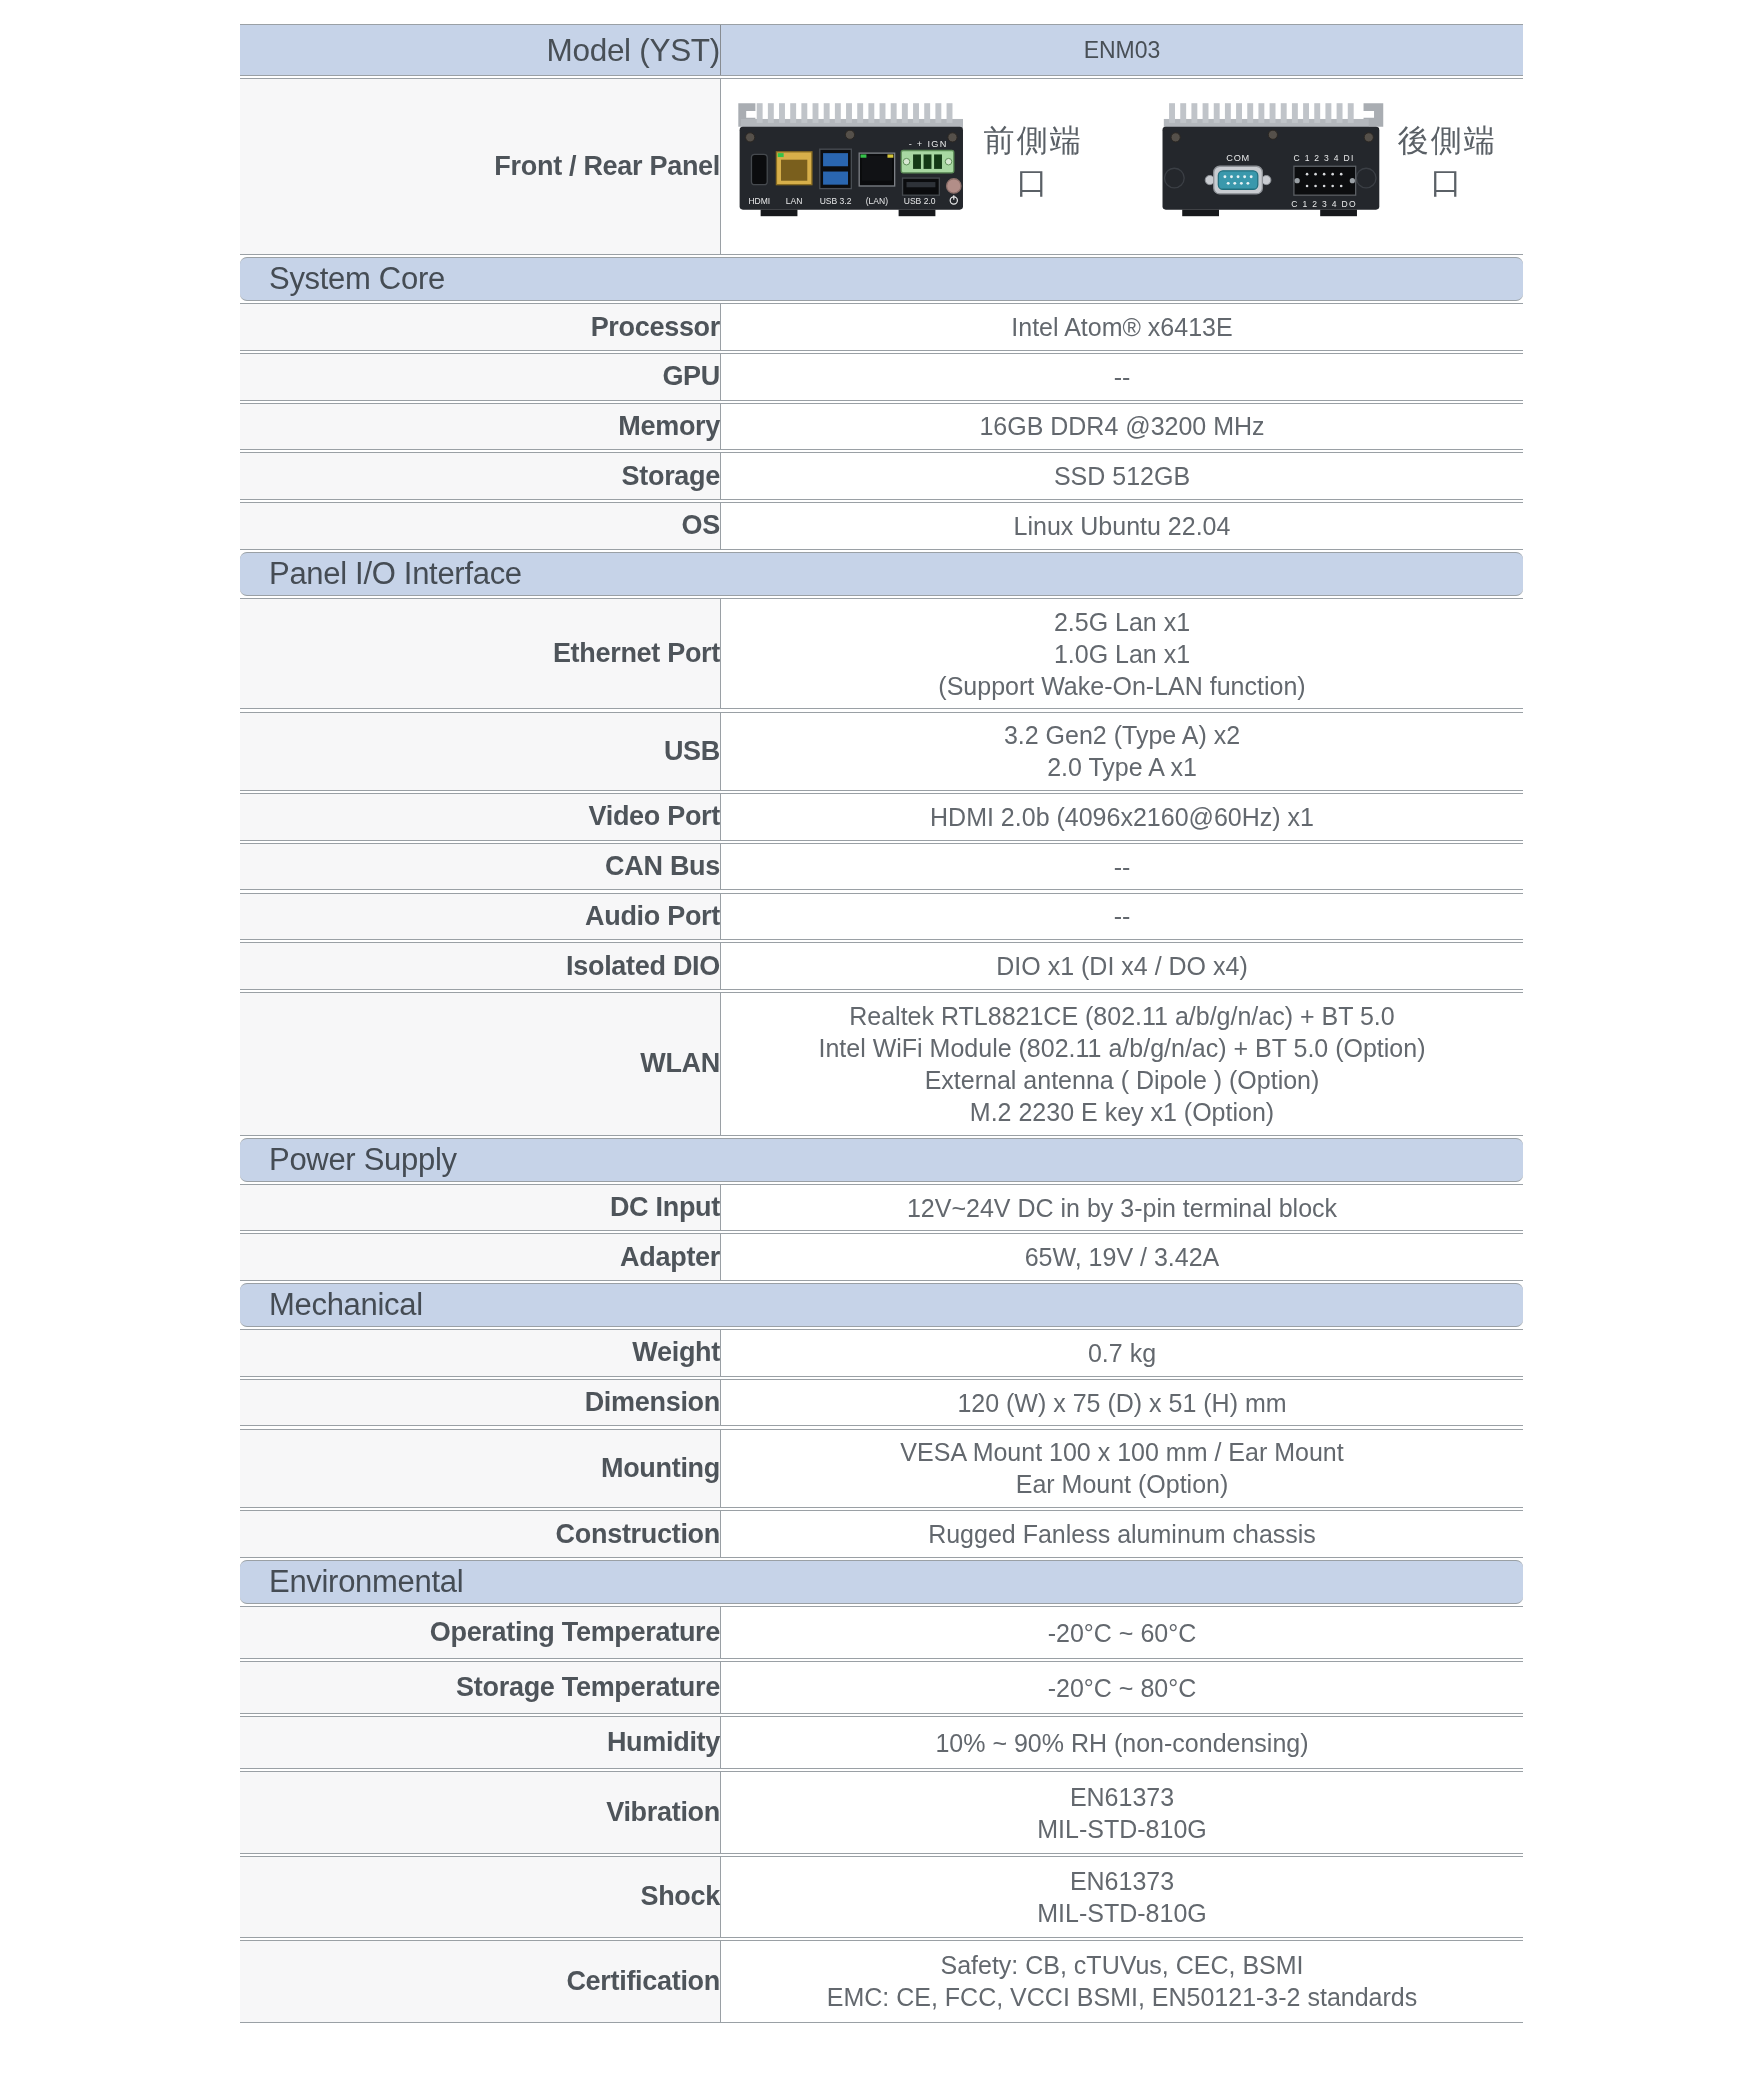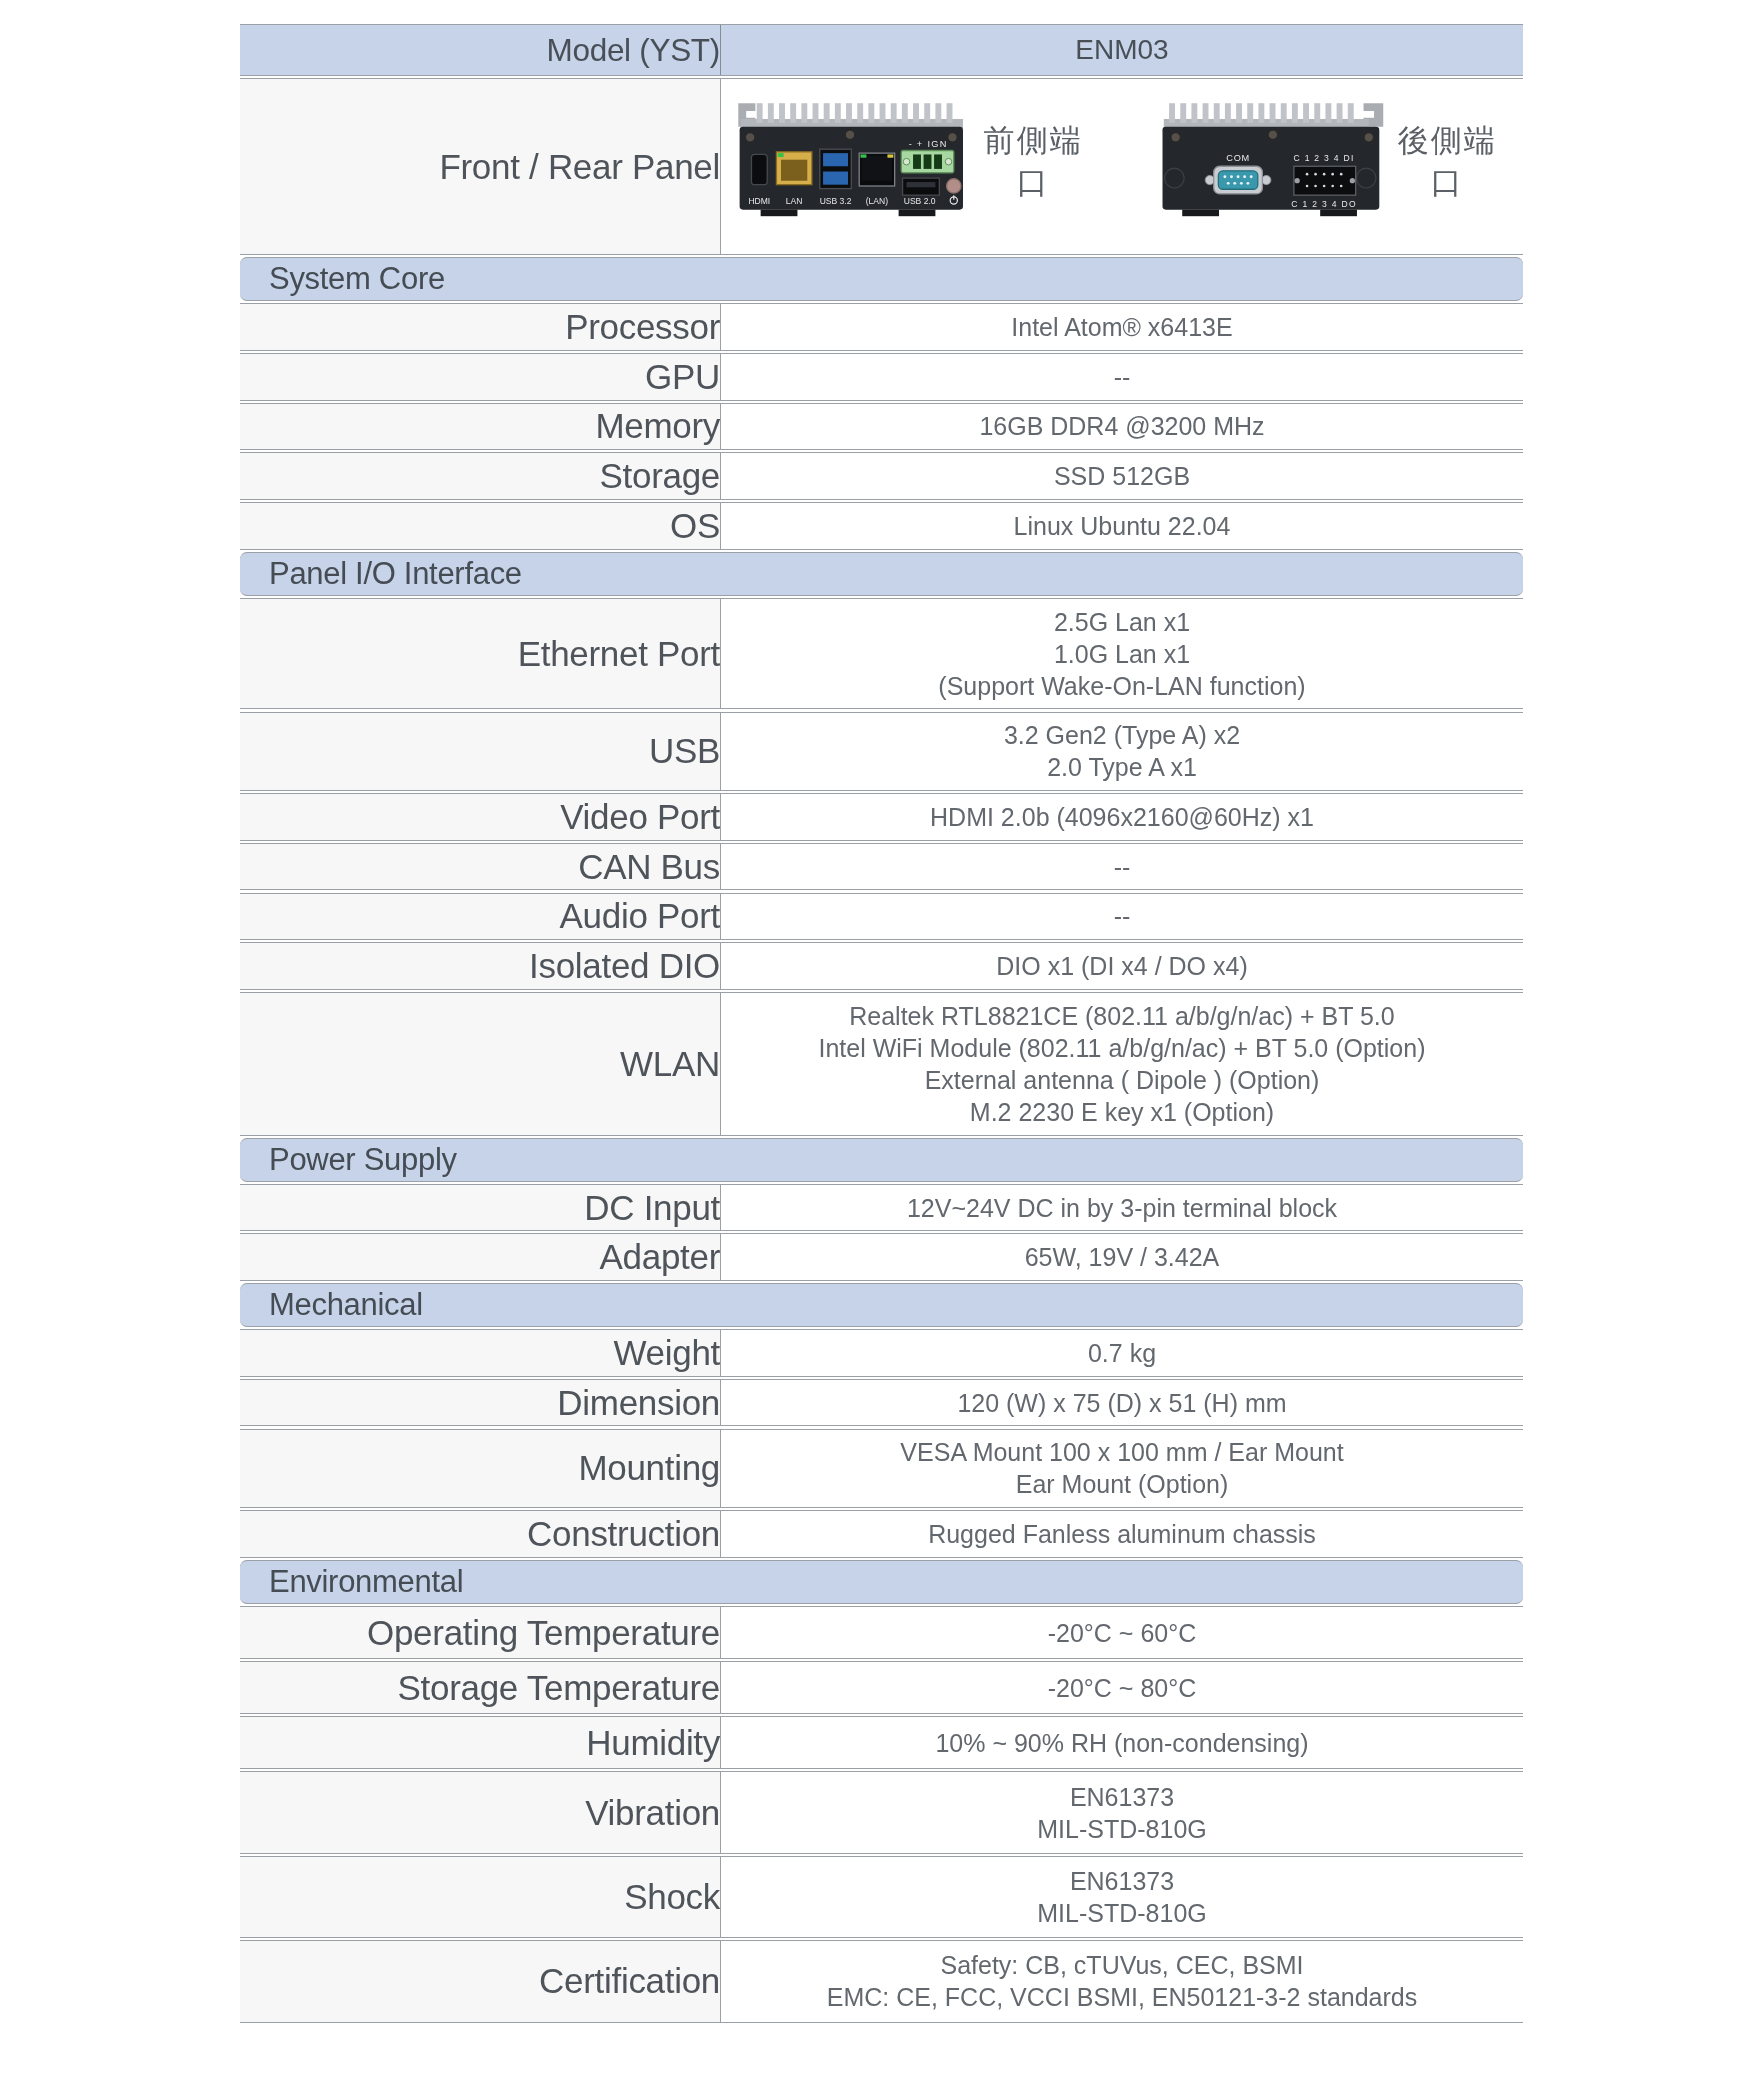--- a/index.html
+++ b/index.html
@@ -4,34 +4,34 @@
 <style>
   html,body{margin:0;padding:0;background:#ffffff;}
   body{width:1746px;height:2097px;position:relative;overflow:hidden;
        font-family:"Liberation Sans",sans-serif;}
   .spec-table{position:absolute;left:240px;top:24px;width:1283px;}
 
   .row{display:flex;border-top:1.4px solid #9aa0a5;border-bottom:1.4px solid #9aa0a5;
        margin-bottom:2.1px;background:#ffffff;box-sizing:border-box;}
   .label-cell{flex:0 0 481px;width:481px;background:#f7f7f8;border-right:1.4px solid #9aa0a5;
        display:flex;align-items:center;padding-left:22px;box-sizing:border-box;justify-content:flex-end;}
-  .row-label{font-size:35px;color:#4e545a;letter-spacing:-0.3px;}
+  .row-label{font-size:27px;color:#4e545a;letter-spacing:-0.3px;font-weight:bold;}
   .value-cell{flex:1;display:flex;flex-direction:column;justify-content:center;align-items:center;
        text-align:center;padding:6.8px 16.4px;box-sizing:border-box;}
   .value-line{font-size:25px;color:#63686e;line-height:1.28;}
 
   .section-row{display:flex;align-items:center;background:#c6d3e8;
        border-top:1.4px solid #9aa0a5;border-bottom:1.4px solid #9aa0a5;margin-bottom:2.1px;
        min-height:44px;padding-left:29px;box-sizing:border-box;border-radius:7px;}
   .section-title{font-size:31px;color:#454c54;letter-spacing:-0.3px;}
 
   .header-row{min-height:52px;background:#c6d3e8;}
   .header-row .label-cell{background:transparent;border-right:1.4px solid #878c92;}
   .header-left{font-size:31.5px;color:#484f56;letter-spacing:-0.3px;}
-  .header-value{font-size:28px;color:#484f56;}
+  .header-value{font-size:23px;color:#484f56;}
 
   .spec-row{min-height:42px;}
   .sec-4 .spec-row{min-height:53px;}
   .sec-4 .value-cell{padding:8.2px 16.4px;}
 
   .panel-row{min-height:177px;}
   .panel-row .value-cell{flex-direction:row;align-items:flex-start;justify-content:center;
        gap:59px;padding-top:16.4px;}
   .figure{display:flex;flex-direction:row;align-items:center;}
   .figure-caption{font-size:31px;color:#5a6066;margin-top:0px;letter-spacing:2.1px;}

